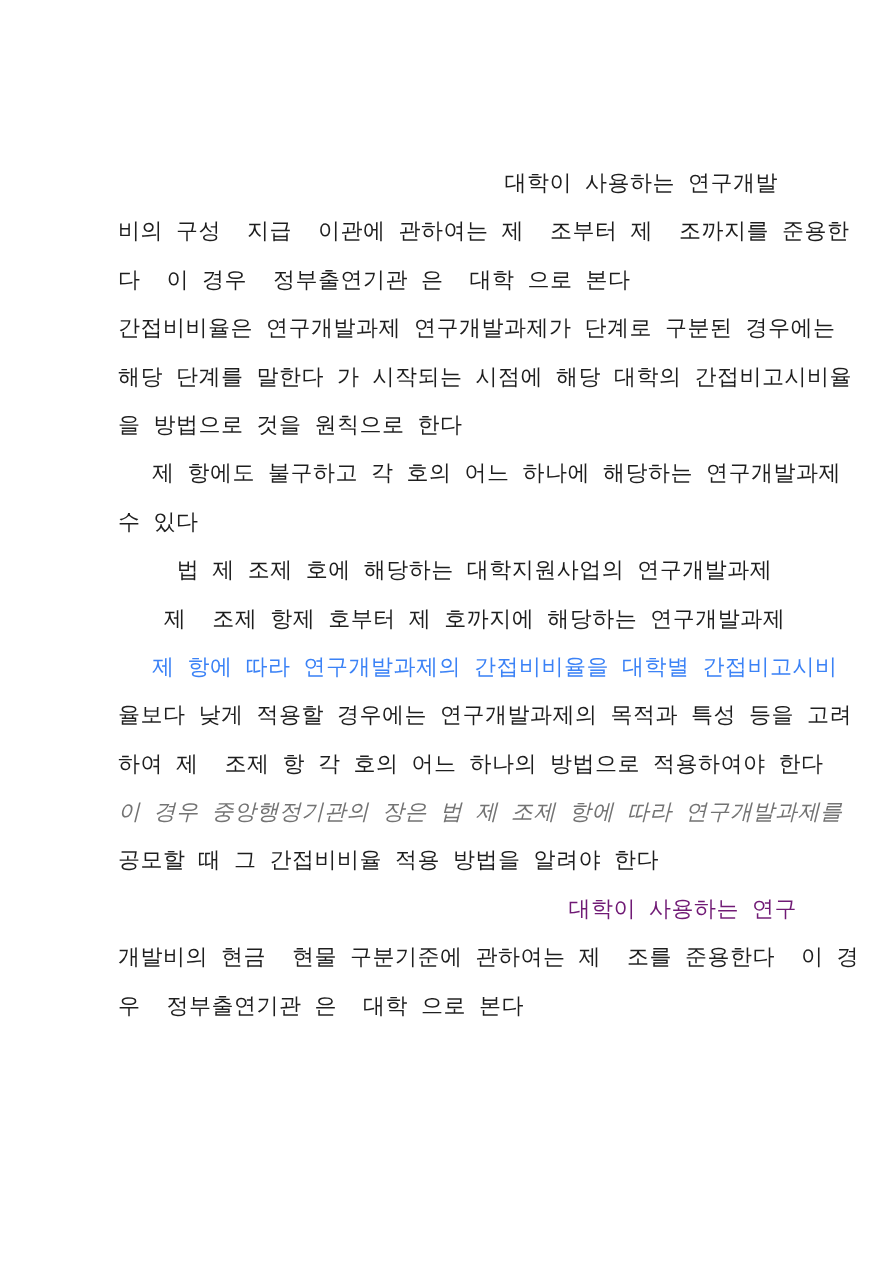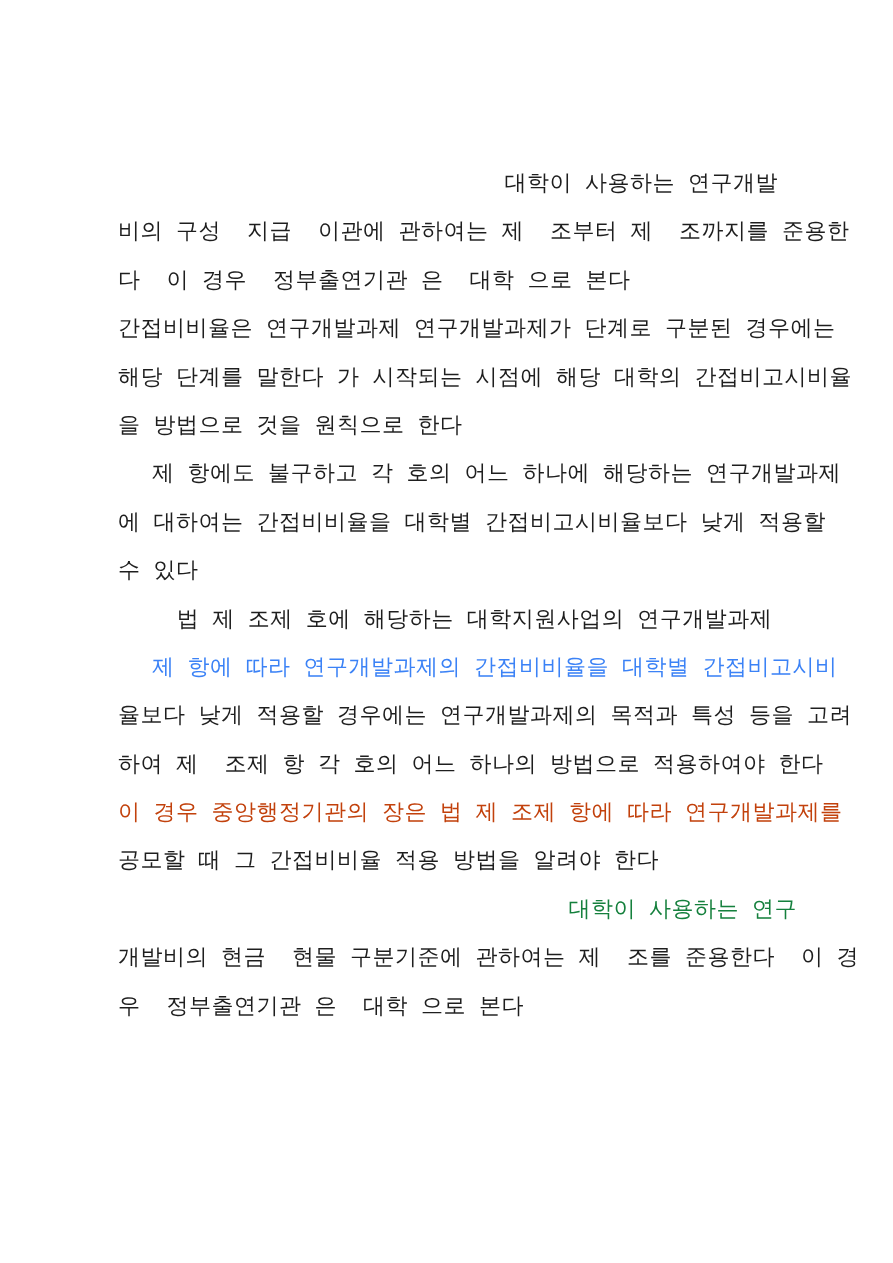--- a/index.html
+++ b/index.html
@@ -49,25 +49,25 @@
 
 <div class="page" style="background: rgb(255, 255, 255);">
   <div class="text-block">
       <div class="line right-pad" style="color: rgb(30, 30, 30);">대학이 사용하는 연구개발</div>
       <div class="line" style="color: rgb(30, 30, 30);">비의 구성  지급  이관에 관하여는 제  조부터 제  조까지를 준용한</div>
       <div class="line" style="color: rgb(30, 30, 30);">다  이 경우  정부출연기관 은  대학 으로 본다</div>
       <div class="line" style="color: rgb(30, 30, 30);">간접비비율은 연구개발과제 연구개발과제가 단계로 구분된 경우에는</div>
       <div class="line" style="color: rgb(30, 30, 30);">해당 단계를 말한다 가 시작되는 시점에 해당 대학의 간접비고시비율</div>
       <div class="line" style="color: rgb(30, 30, 30);">을 방법으로 것을 원칙으로 한다</div>
       <div class="line indent" style="color: rgb(30, 30, 30);">제 항에도 불구하고 각 호의 어느 하나에 해당하는 연구개발과제</div>
-      <div class="line" style="color: rgb(30, 30, 30);">에 대하여는 간접비비율을 대학별 간접비고시비율보다 낮게 적용할</div>
       <div class="line" style="color: rgb(30, 30, 30);">수 있다</div>
       <div class="line indent" style="color: rgb(30, 30, 30);">법 제 조제 호에 해당하는 대학지원사업의 연구개발과제</div>
+      <div class="line indent" style="color: rgb(30, 30, 30);">제  조제 항제 호부터 제 호까지에 해당하는 연구개발과제</div>
       <div class="line indent" style="color: #3b82f6;">제 항에 따라 연구개발과제의 간접비비율을 대학별 간접비고시비</div>
       <div class="line" style="color: rgb(30, 30, 30);">율보다 낮게 적용할 경우에는 연구개발과제의 목적과 특성 등을 고려</div>
       <div class="line" style="color: rgb(30, 30, 30);">하여 제  조제 항 각 호의 어느 하나의 방법으로 적용하여야 한다</div>
-      <div class="line" style="color: #c2410c;">이 경우 중앙행정기관의 장은 법 제 조제 항에 따라 연구개발과제를</div>
+      <div class="line" style="color: #737373; font-style: italic;">이 경우 중앙행정기관의 장은 법 제 조제 항에 따라 연구개발과제를</div>
       <div class="line" style="color: rgb(30, 30, 30);">공모할 때 그 간접비비율 적용 방법을 알려야 한다</div>
-      <div class="line right" style="color: #15803d;">대학이 사용하는 연구</div>
+      <div class="line right" style="color: #701a75;">대학이 사용하는 연구</div>
       <div class="line" style="color: rgb(30, 30, 30);">개발비의 현금  현물 구분기준에 관하여는 제  조를 준용한다  이 경</div>
       <div class="line" style="color: rgb(30, 30, 30);">우  정부출연기관 은  대학 으로 본다</div>
     </div>
 </div>
 
 </body></html>

